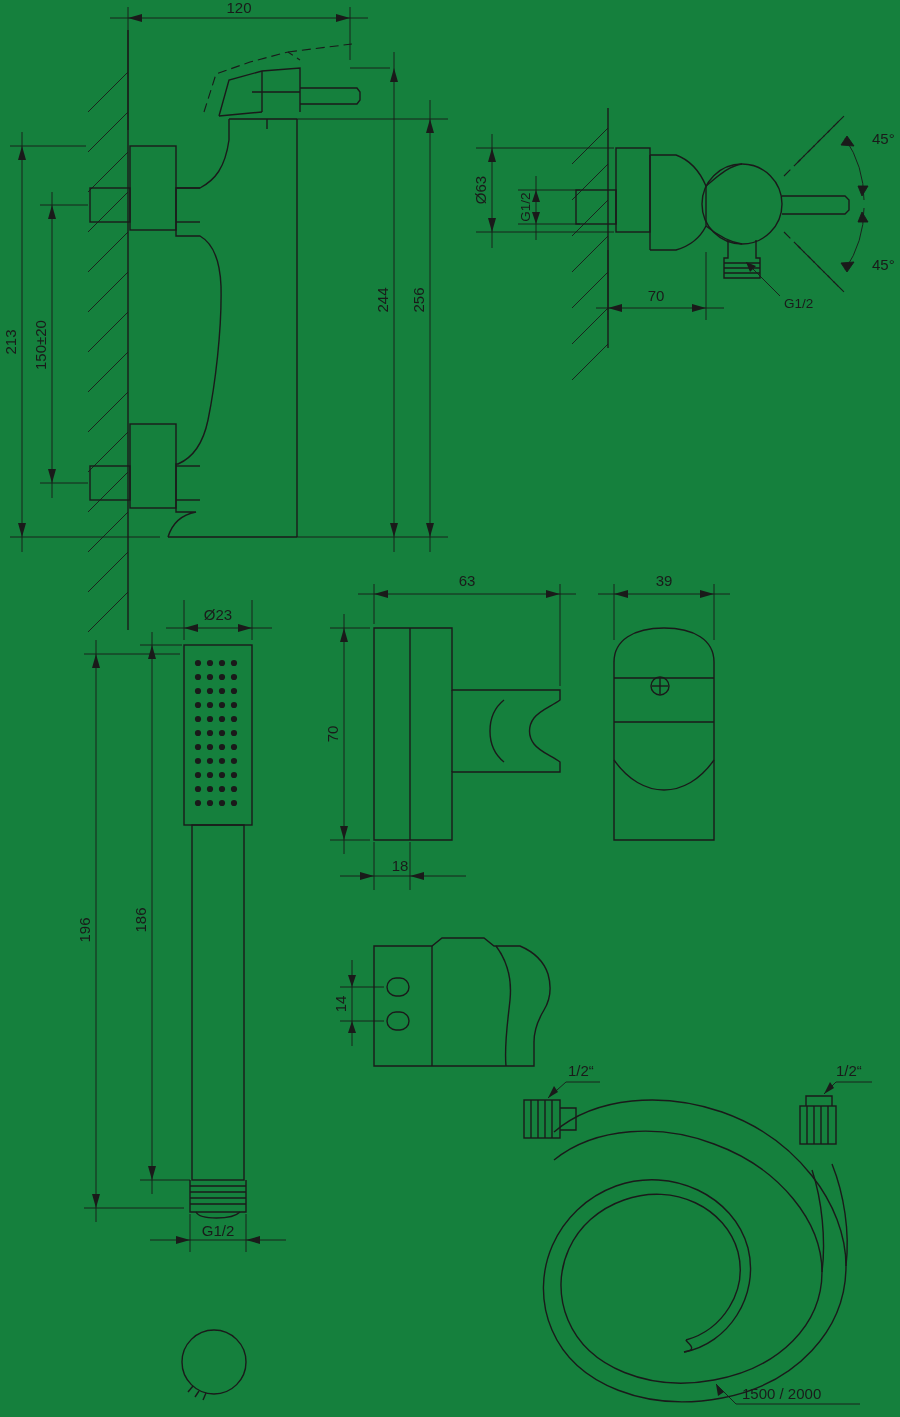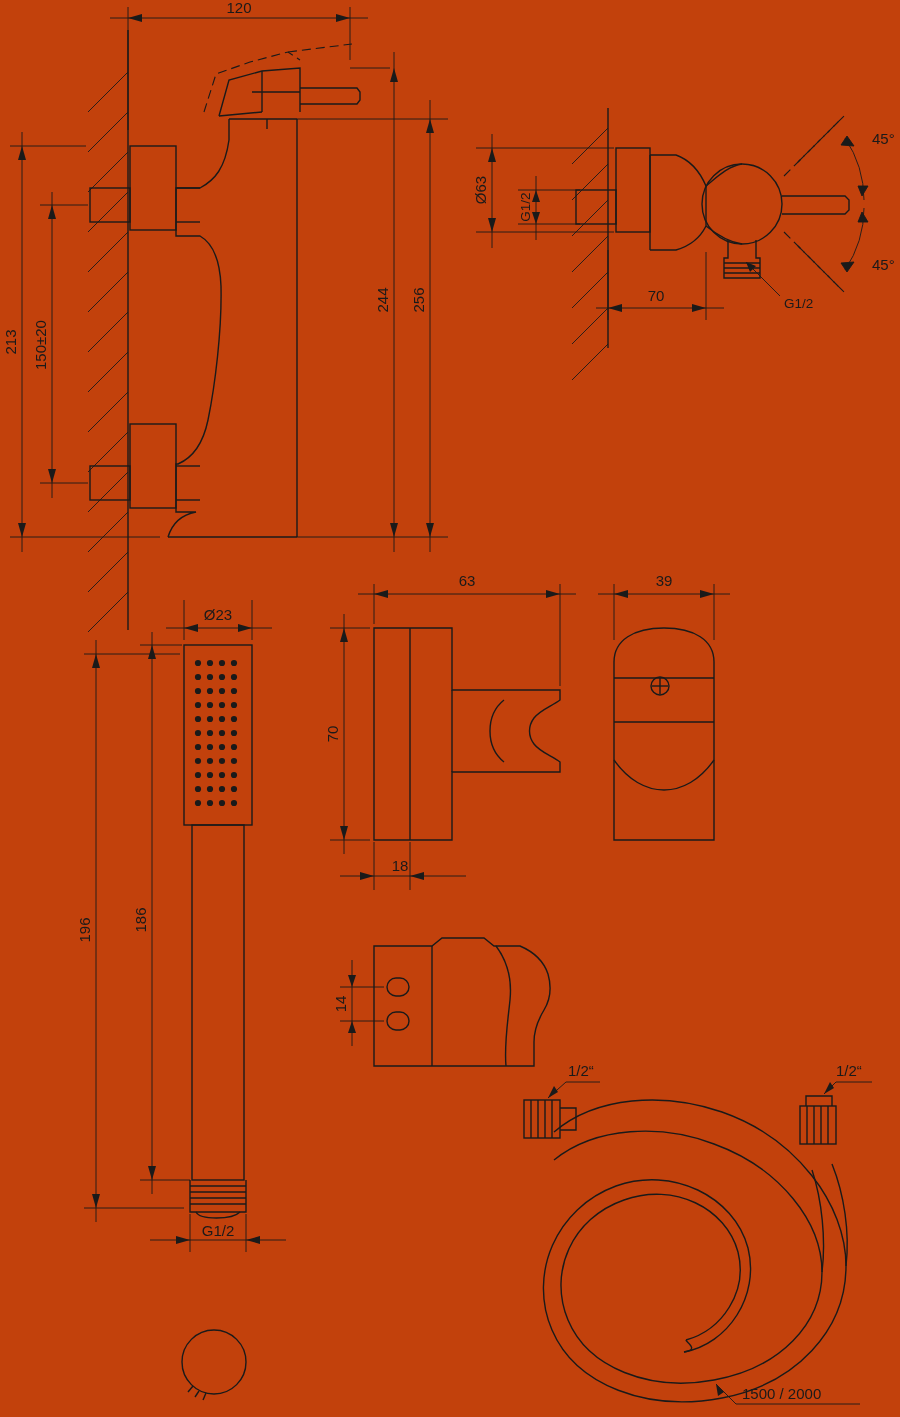--- a/index.html
+++ b/index.html
@@ -7,21 +7,21 @@
     padding: 0;
     background: #ffffff;
   }
   body {
     font-family: "Liberation Sans", sans-serif;
   }
   #sheet {
     position: relative;
     width: 900px;
     height: 1417px;
-    background: #c2410c;
+    background: #15803d;
     overflow: hidden;
   }
   #sheet svg {
     position: absolute;
     left: 0;
     top: 0;
   }
   .dimtext {
     font-family: "Liberation Sans", sans-serif;
     font-size: 15px;

